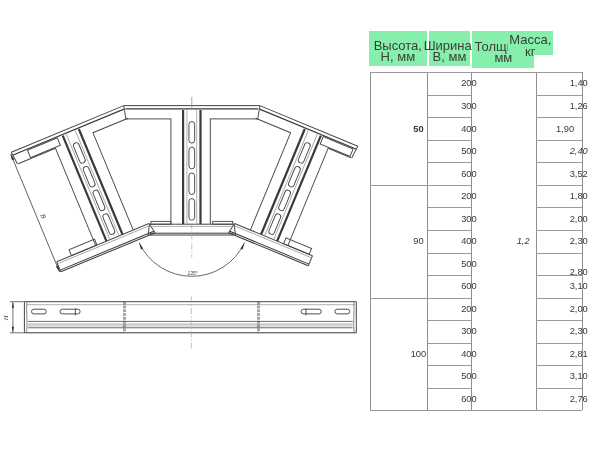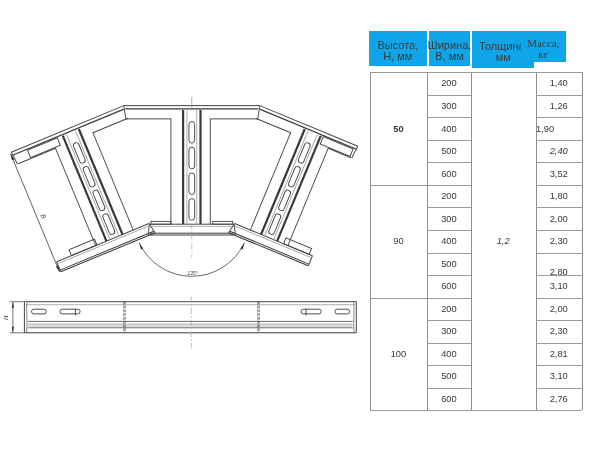--- a/index.html
+++ b/index.html
@@ -1,21 +1,21 @@
 <!DOCTYPE html>
 <html><head>
 <meta charset="utf-8">
 <style>
 html,body{margin:0;padding:0;}
 body{width:600px;height:450px;background:#fff;position:relative;overflow:hidden;
 font-family:"Liberation Sans",sans-serif;-webkit-font-smoothing:antialiased;}
-.th{position:absolute;background:#0ea5e9;color:#3c3c3c;font-size:11px;line-height:11.6px;padding-top:4.6px;
+.th{position:absolute;background:#86efac;color:#3c3c3c;font-size:13px;line-height:11.6px;padding-top:4.6px;
 display:flex;align-items:center;justify-content:center;text-align:center;box-sizing:border-box;filter:grayscale(1%);}
 .tc{position:absolute;color:#383838;font-size:9.3px;padding-top:0;display:flex;align-items:center;
-justify-content:center;text-align:center;box-sizing:border-box;filter:grayscale(1%);}
+justify-content:center;text-align:center;box-sizing:border-box;filter:grayscale(1%);margin-left:20px;}
 .vl{position:absolute;width:1px;}
 .hl{position:absolute;height:1px;}
 </style>
 </head>
 <body>
 
 <svg width="600" height="450" viewBox="0 0 600 450" style="position:absolute;left:0;top:0;filter:grayscale(1%)">
 <g>
 
 <line x1="123.80" y1="105.60" x2="259.80" y2="105.60" stroke="#464646" stroke-width="1.0"></line>
@@ -168,21 +168,21 @@
 <line x1="10.00" y1="332.80" x2="23.90" y2="332.80" stroke="#333" stroke-width="0.7"></line>
 <line x1="12.90" y1="302.20" x2="12.90" y2="332.30" stroke="#333" stroke-width="0.7"></line>
 <path d="M12.90 301.70 L14.00 307.70 L11.80 307.70 Z" fill="#333" stroke="none"></path>
 <path d="M12.90 332.80 L11.80 326.80 L14.00 326.80 Z" fill="#333" stroke="none"></path>
 <text x="8.4" y="318.0" font-size="6.5" font-style="italic" font-family="Liberation Serif, serif" fill="#333" text-anchor="middle" transform="rotate(-90 8.4 318.0)">H</text>
 </svg>
 
 <div class="th" style="left:369.00px;top:31.4px;width:57.70px;height:35.1px;">Высота,<br>Н, мм</div>
 <div class="th" style="left:429.20px;top:31.4px;width:40.60px;height:35.1px;">Ширина,<br>В, мм</div>
 <div class="th" style="left:472.40px;top:31.4px;width:61.90px;height:37px;">Толщина,<br>мм</div>
-<div class="th" style="left:521px;top:31.4px;width:44.50px;height:31px;font-family:Liberation Serif, serif;">Масса,<br>кг</div>
+<div class="th" style="left:508px;top:31.4px;width:44.50px;height:24px;">Масса,<br>кг</div>
 
 <div class="vl" style="left:369.60px;top:72.20px;height:338.10px;background:#8e8e8e;"></div>
 <div class="vl" style="left:427.30px;top:72.20px;height:338.10px;background:#8e8e8e;"></div>
 <div class="vl" style="left:470.60px;top:72.20px;height:338.10px;background:#8e8e8e;"></div>
 <div class="vl" style="left:535.70px;top:72.20px;height:338.10px;background:#8e8e8e;"></div>
 <div class="vl" style="left:581.80px;top:72.20px;height:338.10px;background:#8e8e8e;"></div>
 <div class="hl" style="left:369.60px;top:72.20px;width:57.70px;background:#999;"></div>
 <div class="hl" style="left:369.60px;top:184.90px;width:57.70px;background:#999;"></div>
 <div class="hl" style="left:369.60px;top:297.60px;width:57.70px;background:#999;"></div>
 <div class="hl" style="left:369.60px;top:410.30px;width:57.70px;background:#999;"></div>

